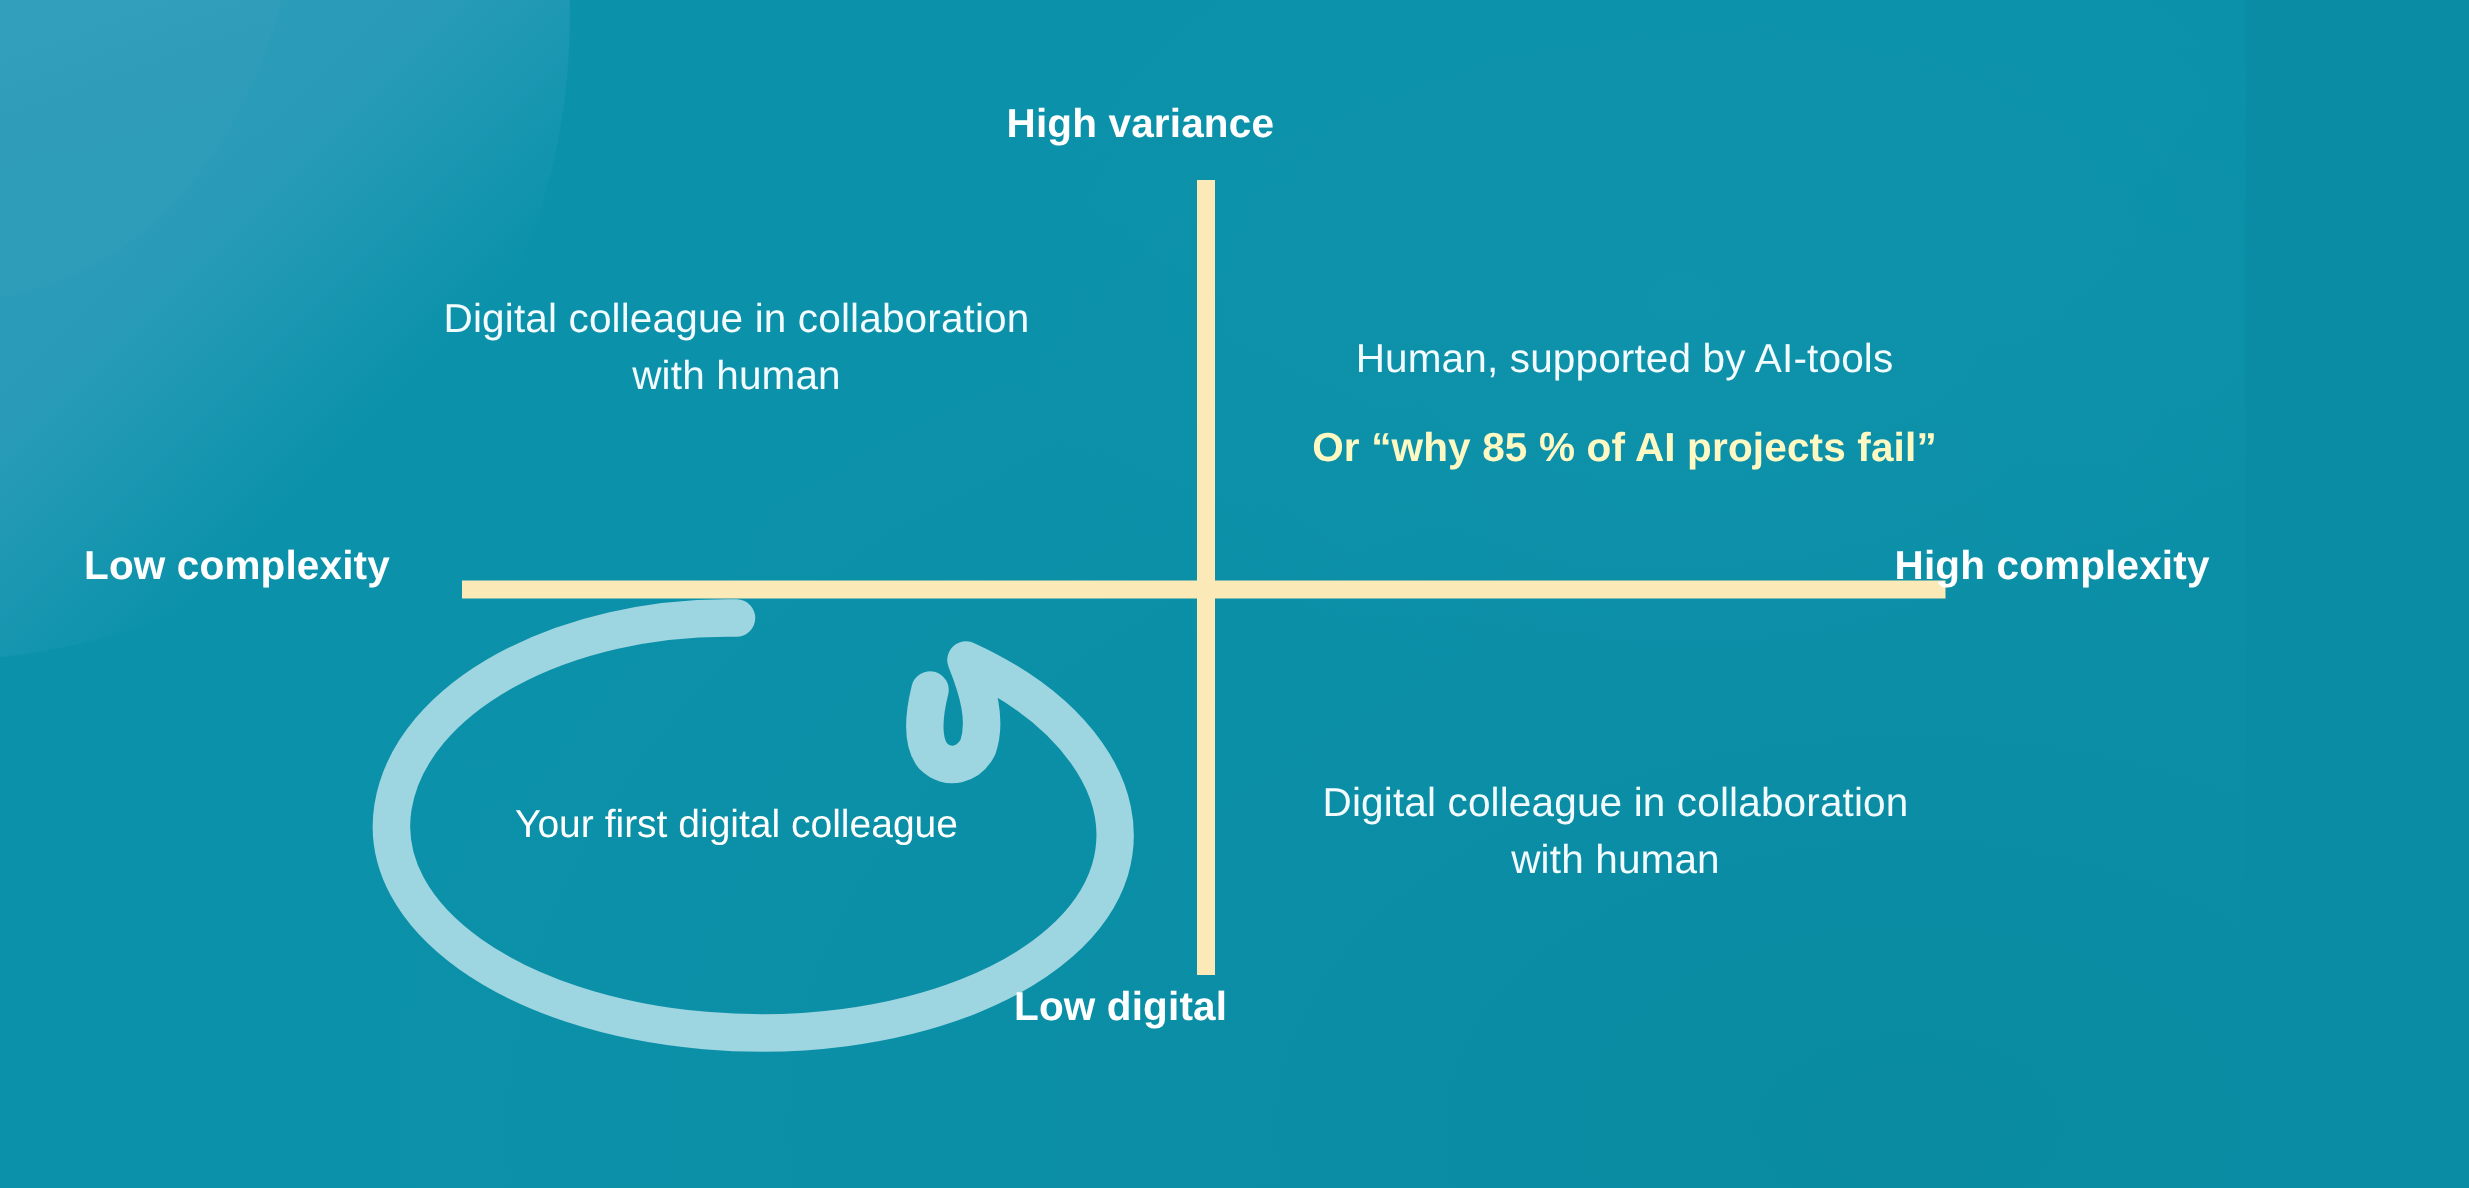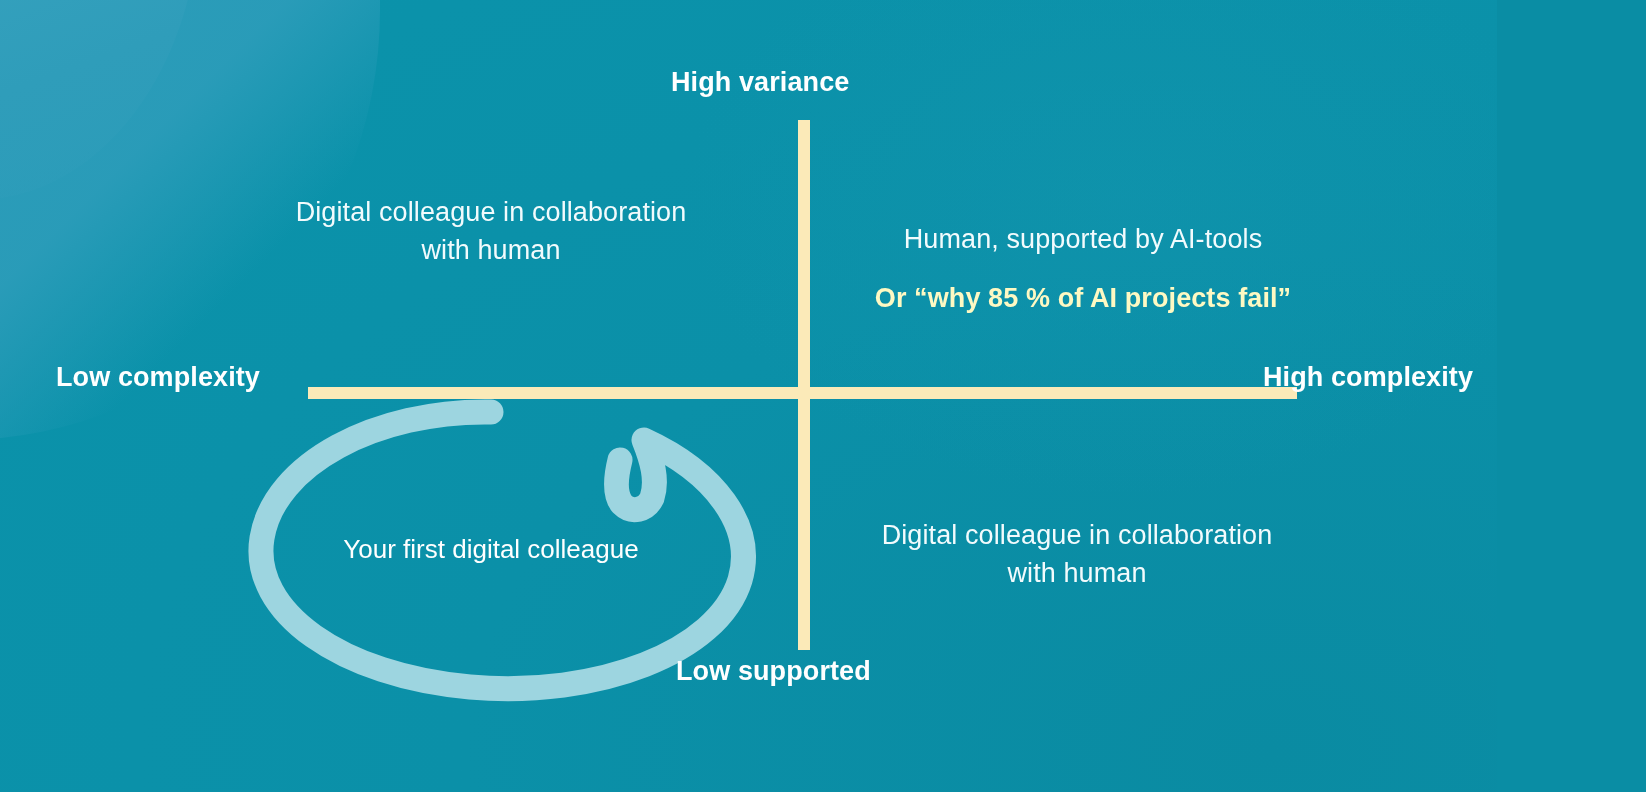--- a/index.html
+++ b/index.html
@@ -141,21 +141,21 @@
                C 350 300, 470 254, 492 182
                C 508 128, 466 74, 396 42
                C 404 62, 410 82, 404 100
                C 398 112, 384 116, 374 106
                C 366 96, 368 78, 372 62" fill="none" stroke="#9dd5e0" stroke-width="25" stroke-linecap="round" stroke-linejoin="round"></path>
     </svg>
   </div>
 
   <div class="lbl axis-label" id="lbl-high-variance">High variance</div>
 
-  <div class="lbl axis-label" id="lbl-low-variance">Low supported</div>
+  <div class="lbl axis-label" id="lbl-low-variance">Low digital</div>
 
   <div class="lbl axis-label" id="lbl-low-complexity">Low complexity</div>
 
   <div class="lbl axis-label" id="lbl-high-complexity">High complexity</div>
 
   <div class="lbl quad-text" id="quad-tl">Digital colleague in collaboration with human</div>
 
   <div class="lbl" id="quad-tr">
     <div class="quad-text">Human, supported by AI-tools</div>
     <div class="quad-text bold line2">Or “why 85 % of AI projects fail”</div>

